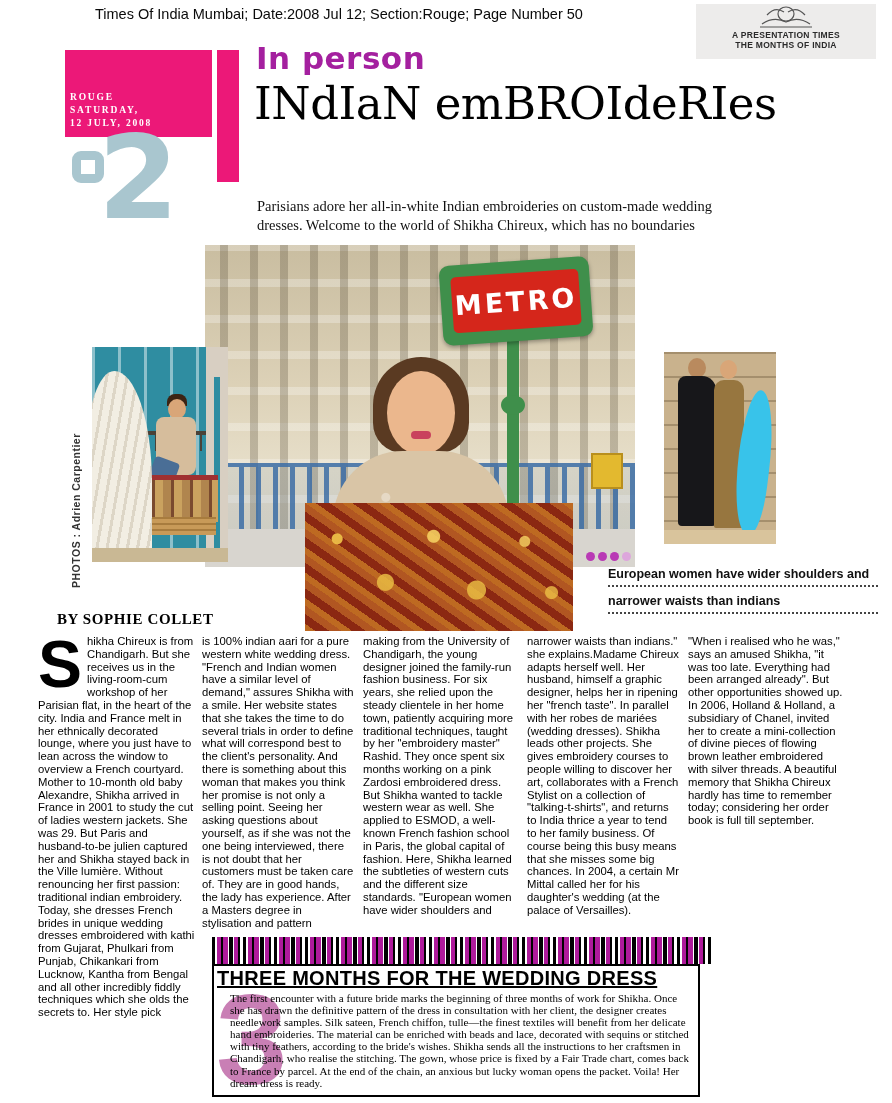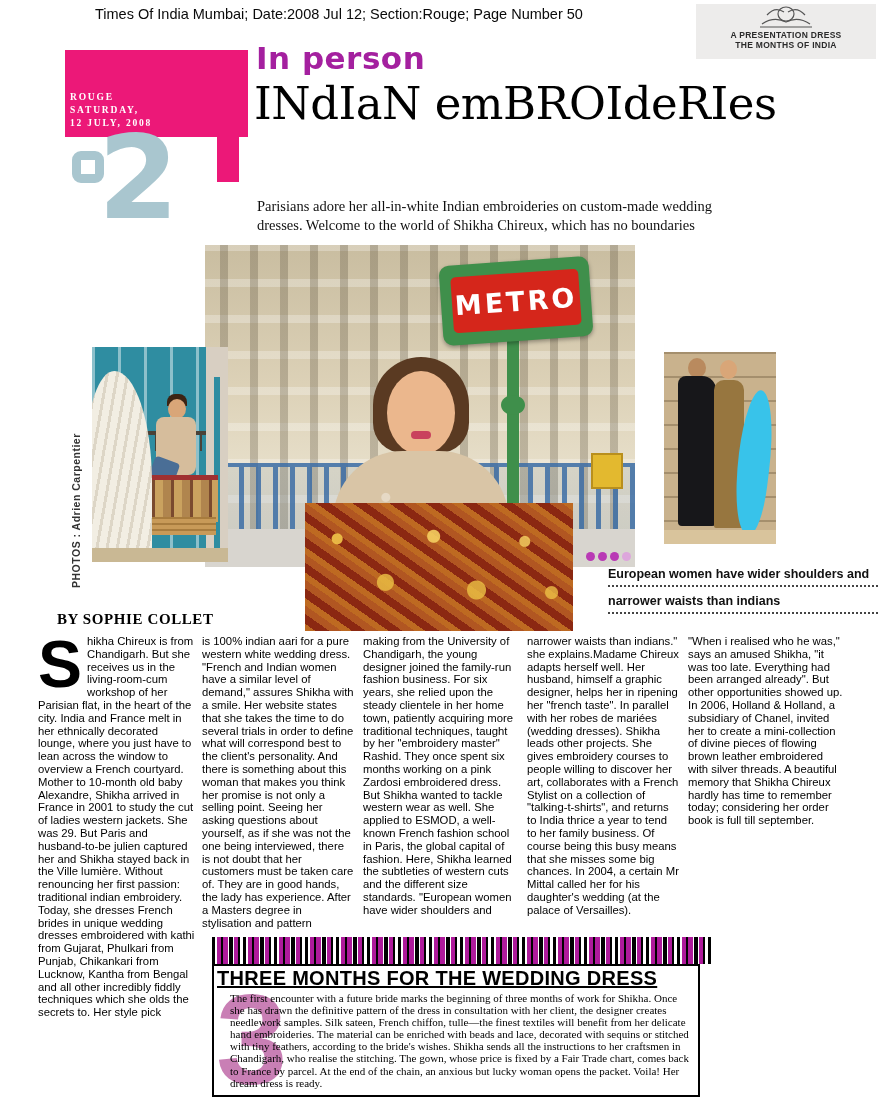--- a/index.html
+++ b/index.html
@@ -7,21 +7,21 @@
        font-family:"Liberation Sans",sans-serif;color:#000;}
   .abs{position:absolute;}
 
   
   .header-line{left:95px;top:6px;font-size:14.5px;color:#0a0a0a;}
   .toi-logo{left:696px;top:4px;width:180px;height:54px;background:#edeceb;text-align:center;padding-top:1px;}
   .toi-logo .crest{display:block;margin:0 auto;}
   .toi-logo .lt{font-size:8.5px;font-weight:bold;line-height:9.5px;color:#2b2b2b;letter-spacing:.3px;}
 
   
-  .pink-box{left:65px;top:50px;width:147px;height:87px;background:var(--pink);padding-left:36px;}
+  .pink-box{left:65px;top:50px;width:147px;height:87px;background:var(--pink);}
   .pink-box .mast-text{position:absolute;left:5px;bottom:7px;color:#fff;font-weight:bold;
       font-size:9.5px;line-height:13px;letter-spacing:1.8px;font-family:"Liberation Serif",serif;}
   .pink-bar{left:217px;top:50px;width:22px;height:132px;background:var(--pink);}
   .num-zero{left:72px;top:151px;width:14px;height:14px;border:9px solid var(--steel);border-radius:9px;}
   .num-two{left:98px;top:120px;font-size:116px;line-height:1;font-weight:bold;color:var(--steel);
       font-family:"DejaVu Sans",sans-serif;}
   .kicker{left:256px;top:40px;font-size:31px;font-weight:bold;color:var(--purple);
       font-family:"DejaVu Sans",sans-serif;letter-spacing:.5px;}
   .headline{left:254px;top:77px;font-family:"DejaVu Serif",serif;font-size:45px;line-height:53px;
       color:#000;letter-spacing:-.5px;white-space:nowrap;}
@@ -133,21 +133,21 @@
 <div class="abs toi-logo">
   <svg class="crest" width="64" height="26" viewBox="0 0 64 26">
     <g stroke="#555" fill="none" stroke-width="1.2">
       <ellipse cx="32" cy="9" rx="8" ry="7"></ellipse>
       <path d="M8 19 Q20 11 32 17 Q44 11 56 19"></path>
       <path d="M13 10 Q21 1 30 7"></path>
       <path d="M34 7 Q43 1 51 10"></path>
       <path d="M6 22 H58"></path>
     </g>
   </svg>
-  <div class="lt">A PRESENTATION DRESS</div>
+  <div class="lt">A PRESENTATION TIMES</div>
   <div class="lt">THE MONTHS OF INDIA</div>
 </div>
 
 <div class="abs pink-box">
   <div class="mast-text">
     <div>ROUGE</div>
     <div>SATURDAY,</div>
     <div>12 JULY, 2008</div>
   </div>
 </div>

